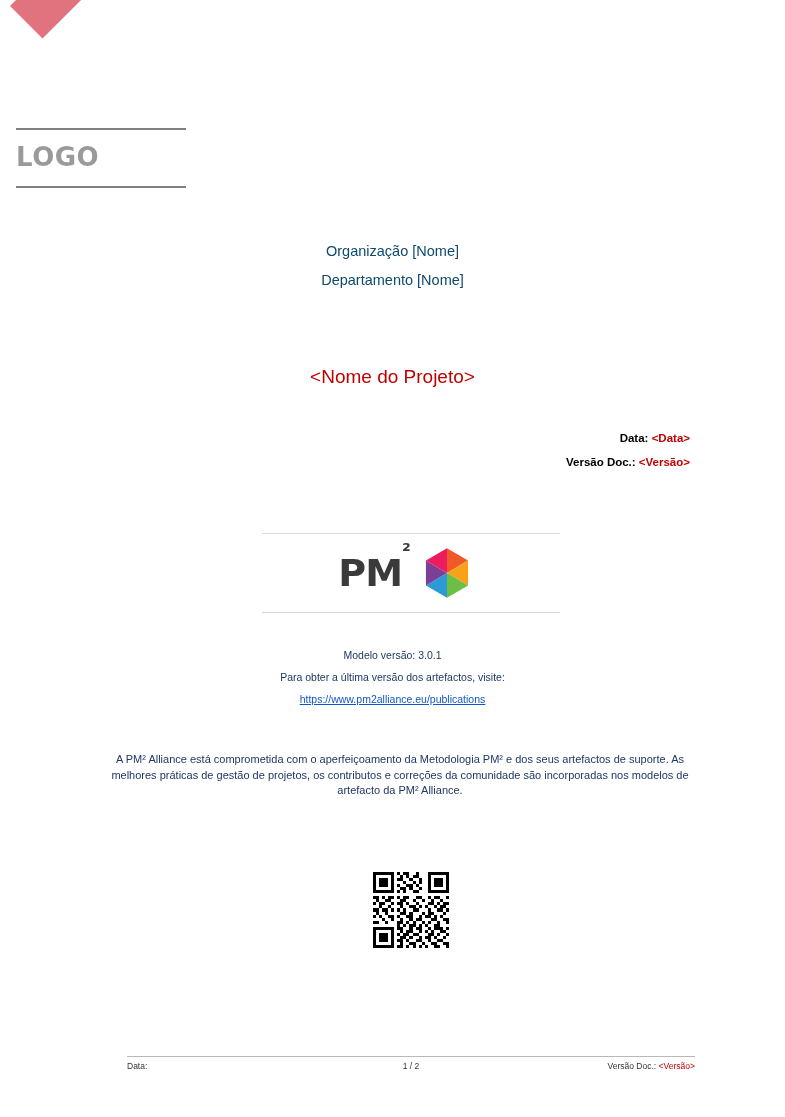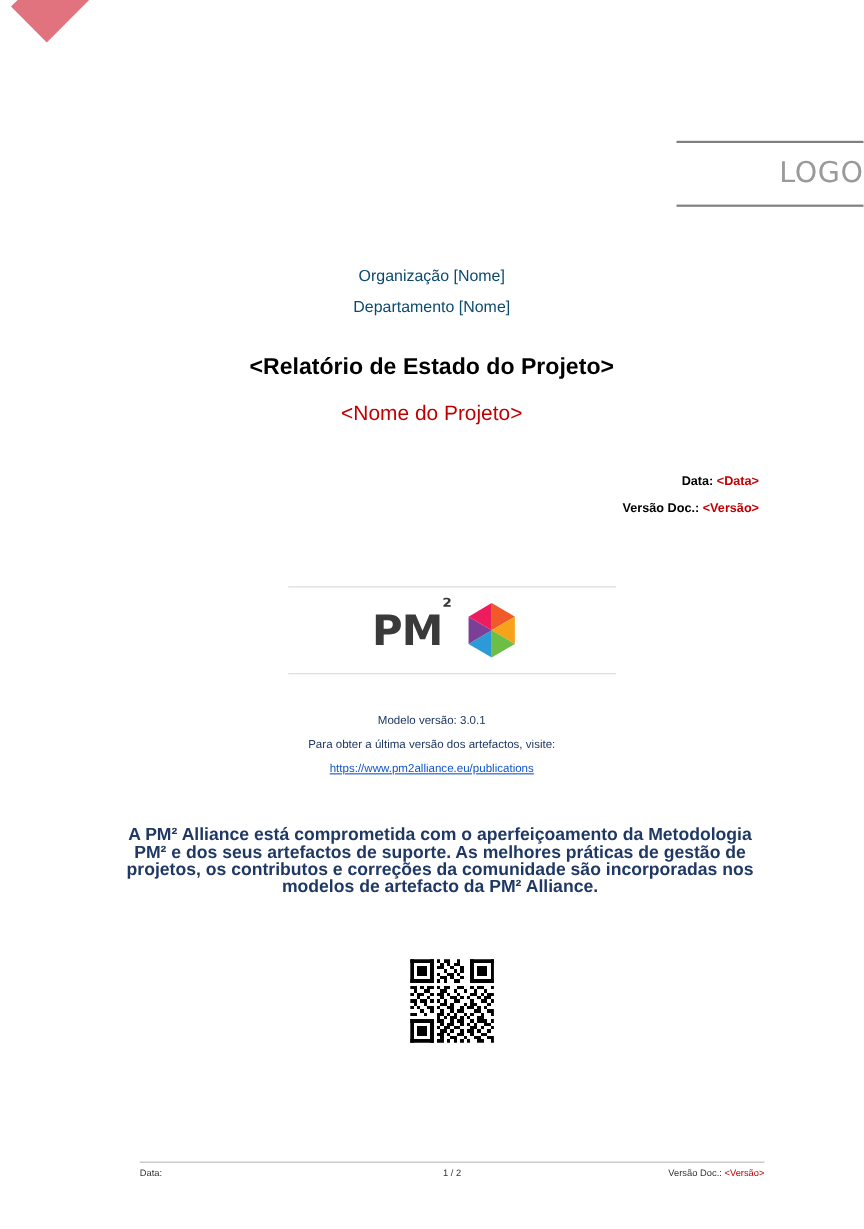--- a/index.html
+++ b/index.html
@@ -44,21 +44,22 @@
     position: absolute;
     inset: 0;
     padding: 0;
   }
 
   .logo-block {
     position: absolute;
     top: 128px;
     left: 16px;
     right: 0;
-    text-align: right;
+    text-align: left;
+    font-weight: bold;
   }
   .logo-box {
     display: inline-block;
     width: 170px;
     border-top: 2px solid #808080;
     border-bottom: 2px solid #808080;
     padding: 12px 0 14px 0;
   }
   .logo-text {
     font-size: 26px;
@@ -163,24 +164,24 @@
     color: #1155cc;
     text-decoration: underline;
   }
 
   .commit-block {
     position: absolute;
     left: 110px;
     right: 95px;
     top: 752px;
     text-align: center;
-    font-size: 16px;
+    font-size: 11px;
     color: #1f3864;
     line-height: 15.5px;
-    font-weight: bold;
+    font-weight: normal;
   }
   .join-block {
     position: absolute;
     left: 95px;
     right: 95px;
     top: 806px;
     text-align: center;
     font-size: 10.5px;
     color: #1f3864;
     line-height: 21px;
@@ -225,21 +226,20 @@
 
   <div class="logo-block">
     <div class="logo-box">
       <span class="logo-text">LOGO</span>
     </div>
   </div>
 
   <div class="org-line">Organização [Nome]</div>
   <div class="dept-line">Departamento [Nome]</div>
 
-  <div class="doc-title">&lt;Relatório de Estado do Projeto&gt;</div>
   <div class="project-name">&lt;Nome do Projeto&gt;</div>
 
   <div class="meta-block">
     <div>
       <span>Data:</span>
       <span class="meta-val">&lt;Data&gt;</span>
     </div>
     <div>
       <span>Versão Doc.:</span>
       <span class="meta-val">&lt;Versão&gt;</span>

